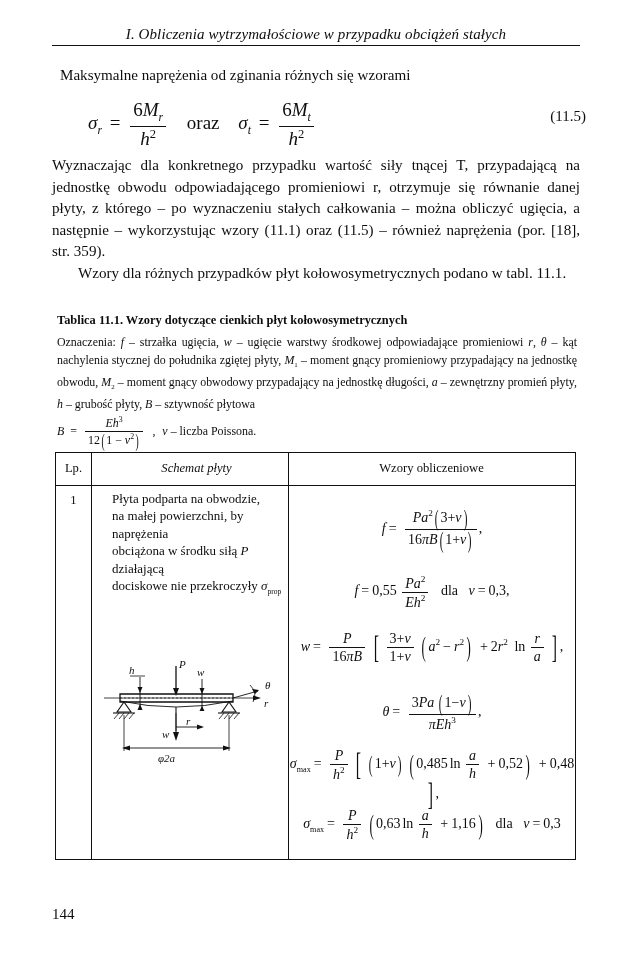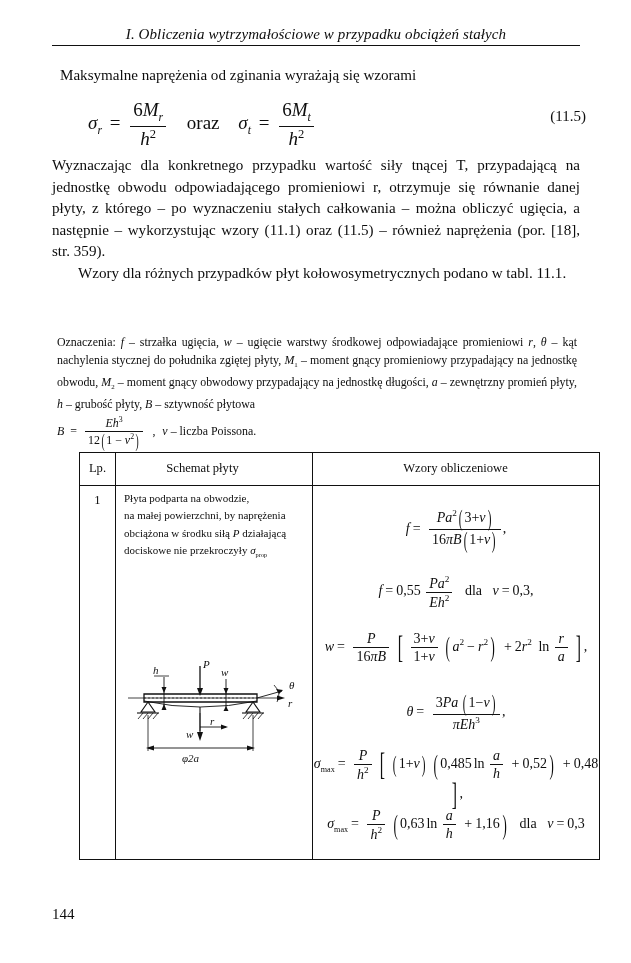--- a/index.html
+++ b/index.html
@@ -136,21 +136,20 @@
 
   
   .tbl {
     position: absolute;
     left: 55px;
     top: 452px;
     width: 521px;
     height: 408px;
     border: 1.7px solid #111;
     box-sizing: border-box;
-    margin-left: 24px;
   }
   .tbl-head {
     position: absolute;
     left: 0; top: 0; right: 0;
     height: 33px;
     border-bottom: 1.6px solid #111;
     box-sizing: border-box;
   }
   .col-div-1 {
     position: absolute;
@@ -164,35 +163,35 @@
     width: 0;
     border-left: 1.3px solid #111;
   }
   .th {
     position: absolute;
     top: 8px;
     font-size: 12.6px;
     text-align: center;
   }
   .th-lp   { left: 0;     width: 35px; }
-  .th-sch  { left: 24px;  width: 197px; }
+  .th-sch  { left: 42px;  width: 197px; font-style: italic; }
   .th-wz   { left: 232px; width: 287px; }
 
   .cell-no {
     position: absolute;
     left: 0; top: 40px;
     width: 35px;
     text-align: center;
     font-size: 12.6px;
   }
   .cell-desc {
     position: absolute;
-    left: 44px; top: 37px;
+    left: 56px; top: 37px;
     width: 182px;
-    font-size: 11px;
+    font-size: 13px;
     line-height: 17.4px;
   }
 
   
   .diagram {
     position: absolute;
     left: 42px;
     top: 196px;
     width: 190px;
     height: 118px;
@@ -231,38 +230,39 @@
 </head>
 <body>
 
 <div class="page">
 
   <div class="runhead">
     <div class="runhead-text">I. Obliczenia wytrzymałościowe w przypadku obciążeń stałych</div>
     <div class="runhead-rule"></div>
   </div>
 
-  <div class="para p-intro">Maksymalne naprężenia od zginania wyrażają się wzorami</div>
+  <div class="para p-intro">Maksymalne naprężenia od zginania różnych się wzorami</div>
 
   <div class="eq115">
     <span class="m">σ<sub class="sb">r</sub></span>
     <span class="up opsp">=</span>
     <span class="frac"><span class="num"><span class="up">6</span><span class="m">M</span><sub class="sb">r</sub></span><span class="den"><span class="m">h</span><sup class="sn">2</sup></span></span>
     <span class="up" style="margin:12px 14px;">oraz</span>
     <span class="m">σ<sub class="sb">t</sub></span>
     <span class="up opsp">=</span>
     <span class="frac"><span class="num"><span class="up">6</span><span class="m">M</span><sub class="sb">t</sub></span><span class="den"><span class="m">h</span><sup class="sn">2</sup></span></span>
   </div>
   <div class="eqnum">(11.5)</div>
 
   <div class="para p-main">
     <span>Wyznaczając dla konkretnego przypadku wartość siły tnącej T, przypadającą na jednostkę obwodu odpowiadającego promieniowi r, otrzymuje się równanie danej płyty, z którego – po wyznaczeniu stałych całkowania – można obliczyć ugięcia, a następnie – wykorzystując wzory (11.1) oraz (11.5) – również naprężenia (por. [18], str. 359).</span>
     <span class="indent">Wzory dla różnych przypadków płyt kołowosymetrycznych podano w tabl. 11.1.</span>
   </div>
 
+  <div class="tbl-caption">Tablica 11.1. Wzory dotyczące cienkich płyt kołowosymetrycznych</div>
 
   <div class="legend">
     <span>Oznaczenia:</span>
     <span>
       <span class="m">f</span> – strzałka ugięcia, <span class="m">w</span> – ugięcie warstwy środkowej odpowiadające promieniowi <span class="m">r</span>,
       <span class="m">θ</span> – kąt nachylenia stycznej do południka zgiętej płyty, <span class="m">M</span><sub class="sbn">1</sub> – moment gnący promieniowy
       przypadający na jednostkę obwodu, <span class="m">M</span><sub class="sbn">2</sub> – moment gnący obwodowy przypadający na jednostkę
       długości, <span class="m">a</span> – zewnętrzny promień płyty, <span class="m">h</span> – grubość płyty, <span class="m">B</span> – sztywność płytowa
     </span>
     <span class="bline">

